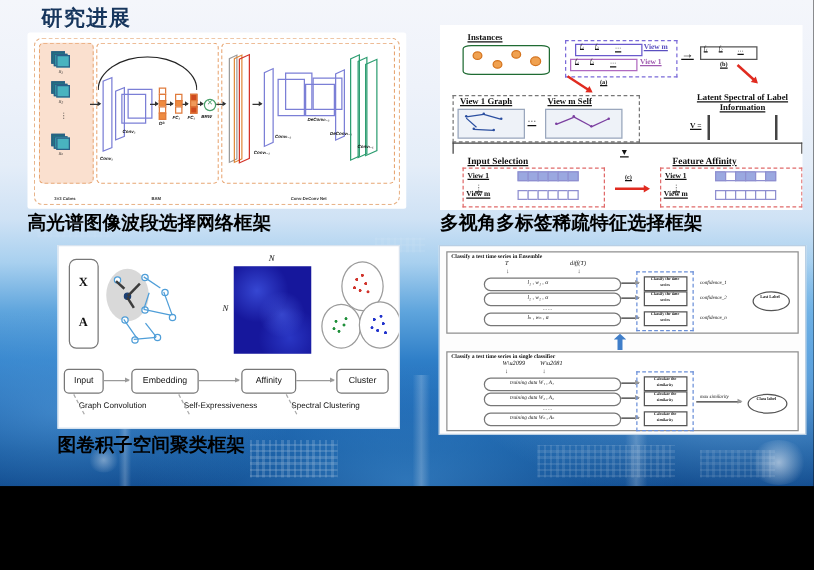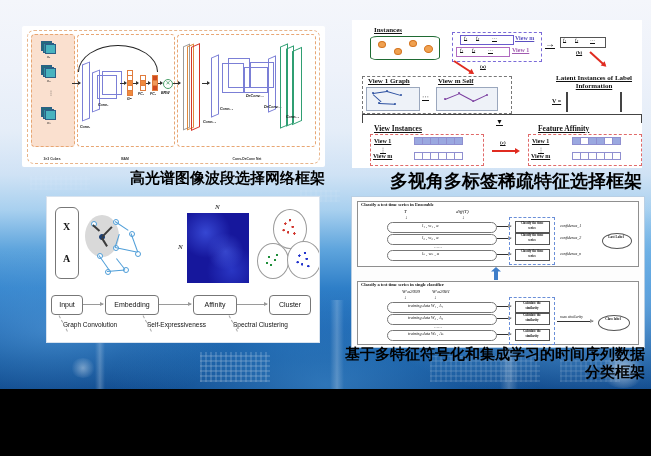--- a/index.html
+++ b/index.html
@@ -27,24 +27,24 @@
   .title{position:absolute;left:33px;top:3px;font-size:17px;font-weight:bold;color:#17365d;
     letter-spacing:1px;text-shadow:0 1px 0 rgba(255,255,255,.75);
     font-family:"DejaVu Sans","Liberation Sans",sans-serif;}
 
   .fig{position:absolute;background:#fff;overflow:hidden;}
   .fig.tl{left:22px;top:26px;width:303px;height:141px;border-radius:2px;}
   .fig.tr{left:352px;top:20px;width:290px;height:148px;}
   .fig.bl{left:46px;top:196px;width:272px;height:145px;border:1px solid #d8e3ef;}
   .fig.br{left:351px;top:196px;width:292px;height:150px;border:1px solid #b9cfe4;background:#fdfdfd;}
 
-  .cap{position:absolute;text-align:right;font-weight:bold;color:#000;
+  .cap{position:absolute;text-align:left;font-weight:bold;color:#000;
     font-family:"DejaVu Sans","Liberation Sans",sans-serif;line-height:1.18;}
   .cap.c1{left:22px;top:170px;width:303px;font-size:15px;}
-  .cap.c2{left:352px;top:170px;width:290px;font-size:18px;}
+  .cap.c2{left:352px;top:170px;width:290px;font-size:15px;}
   .cap.c3{left:46px;top:348px;width:272px;font-size:15px;}
   .cap.c4{left:345px;top:346px;width:300px;font-size:15px;}
 
   
   .tlwrap{position:absolute;inset:4px 5px 3px 5px;border:1px dashed #e8b48a;border-radius:7px;}
   .sec{position:absolute;top:3px;bottom:16px;border:1px dashed #e8a673;border-radius:4px;}
   .sec.s1{left:3px;width:42px;background:#fae0cf;}
   .sec.s2{left:49px;width:96px;}
   .sec.s3{left:149px;right:3px;}
   .seclab{position:absolute;bottom:2px;font-size:3.4px;color:#333;text-align:center;font-weight:bold;}
@@ -112,20 +112,21 @@
   <div class="tex" style="left:300px;top:190px;width:40px;height:12px;opacity:.18;"></div>
   <div class="tex" style="left:30px;top:176px;width:60px;height:14px;opacity:.12;"></div>
   <div class="tex" style="left:560px;top:360px;width:60px;height:22px;opacity:.30;"></div>
   <div class="vbar" style="left:95px;top:300px;width:10px;height:89px;"></div>
   <div class="vbar" style="left:330px;top:300px;width:14px;height:89px;"></div>
   <div class="vbar" style="left:500px;top:330px;width:18px;height:59px;"></div>
   <div class="glow" style="left:600px;top:352px;width:46px;height:36px;opacity:.65;"></div>
   <div class="glow" style="left:70px;top:358px;width:26px;height:20px;opacity:.45;"></div>
   <div class="glow" style="left:430px;top:310px;width:30px;height:22px;opacity:.30;"></div>
 
+  <div class="title">研究进展</div>
 
   <div class="fig tl">
     <div class="tlwrap">
       <div class="sec s1"></div>
       <div class="sec s2"></div>
       <div class="sec s3"></div>
 
       <div class="cube" style="left:13px;top:10px;">
           <i></i>
           <i></i>
@@ -253,28 +254,28 @@
     <div class="t" style="left:86px;top:57px;font-size:7px;font-weight:bold;">View m Self</div>
     <div class="gbx" style="left:84px;top:67px;width:60px;height:22px;"></div>
     <div class="gnode" style="left:92px;top:78px;background:#7b3fa0;"></div>
     <div class="gnode" style="left:106px;top:72px;background:#7b3fa0;"></div>
     <div class="gnode" style="left:120px;top:80px;background:#7b3fa0;"></div>
     <div class="gnode" style="left:134px;top:74px;background:#7b3fa0;"></div>
     <div class="ge" style="left:93px;top:79px;width:15px;background:#7b3fa0;transform:rotate(-22deg);"></div>
     <div class="ge" style="left:107px;top:73px;width:15px;background:#7b3fa0;transform:rotate(28deg);"></div>
     <div class="ge" style="left:121px;top:81px;width:15px;background:#7b3fa0;transform:rotate(-25deg);"></div>
 
-    <div class="t" style="left:196px;top:54px;width:92px;font-size:7px;font-weight:bold;text-align:center;line-height:1.15;">Latent Instances of Label Information</div>
+    <div class="t" style="left:196px;top:54px;width:92px;font-size:7px;font-weight:bold;text-align:center;line-height:1.15;">Latent Spectral of Label Information</div>
     <div class="t" style="left:200px;top:78px;font-size:6px;font-weight:bold;">V =</div>
     <div class="bx" style="left:214px;top:72px;width:52px;height:20px;border-color:#444;border-left-width:2px;border-right-width:2px;border-top:none;border-bottom:none;"></div>
 
     <div class="t" style="left:10px;top:94px;width:278px;height:8px;border-top:1px solid #444;border-left:1px solid #444;border-right:1px solid #444;"></div>
     <div class="t" style="left:144px;top:98px;font-size:7px;">▼</div>
 
-    <div class="t" style="left:22px;top:104px;font-size:7.5px;font-weight:bold;">View Instances</div>
+    <div class="t" style="left:22px;top:104px;font-size:7.5px;font-weight:bold;">Input Selection</div>
     <div class="dbxr" style="left:18px;top:114px;width:112px;height:30px;"></div>
     <div class="t" style="left:22px;top:118px;font-size:6px;font-weight:bold;">View 1</div>
     <div class="cell on" style="left:62px;top:117px;"></div>
     <div class="cell on" style="left:70px;top:117px;"></div>
     <div class="cell on" style="left:78px;top:117px;"></div>
     <div class="cell on" style="left:86px;top:117px;"></div>
     <div class="cell on" style="left:94px;top:117px;"></div>
     <div class="cell on" style="left:102px;top:117px;"></div>
     <div class="t" style="left:28px;top:126px;font-size:6px;">⋮</div>
     <div class="t" style="left:21px;top:133px;font-size:6px;font-weight:bold;">View m</div>
@@ -359,20 +360,21 @@
     <div class="garw" style="left:190px;top:107px;width:30px;"></div>
     <div class="rbox" style="left:222px;top:98px;width:40px;height:18px;line-height:18px;">Cluster</div>
 
     <div class="slbl" style="left:16px;top:124px;">Graph Convolution</div>
     <div class="slbl" style="left:100px;top:124px;">Self-Expressiveness</div>
     <div class="slbl" style="left:186px;top:124px;">Spectral Clustering</div>
     <div class="ge" style="left:12px;top:118px;width:18px;height:0;border-top:1px dashed #aaa;background:none;transform:rotate(62deg);"></div>
     <div class="ge" style="left:96px;top:118px;width:18px;height:0;border-top:1px dashed #aaa;background:none;transform:rotate(62deg);"></div>
     <div class="ge" style="left:182px;top:118px;width:18px;height:0;border-top:1px dashed #aaa;background:none;transform:rotate(62deg);"></div>
   </div>
+  <div class="cap c3">图卷积子空间聚类框架</div>
 
   <div class="fig br">
 
     <div class="panel" style="left:5px;top:4px;width:280px;height:64px;"></div>
     <div class="mt" style="left:9px;top:5px;font-size:4.5px;font-weight:bold;">Classify a test time series in Ensemble</div>
     <div class="mt" style="left:52px;top:12px;font-size:5px;font-style:italic;">T</div>
     <div class="mt" style="left:104px;top:12px;font-size:5px;font-style:italic;">diff(T)</div>
     <div class="mt" style="left:53px;top:18px;font-size:5px;">↓</div>
     <div class="mt" style="left:110px;top:18px;font-size:5px;">↓</div>
 
@@ -429,17 +431,16 @@
     <div class="sbx" style="left:163px;top:116px;width:33px;height:10px;"></div>
     <div class="mt" style="left:165px;top:116px;width:30px;font-size:3.2px;font-weight:bold;text-align:center;line-height:1.5;">Calculate the similarity</div>
     <div class="sbx" style="left:163px;top:132px;width:33px;height:10px;"></div>
     <div class="mt" style="left:165px;top:132px;width:30px;font-size:3.2px;font-weight:bold;text-align:center;line-height:1.5;">Calculate the similarity</div>
 
     <div class="garw" style="left:205px;top:124px;width:36px;background:#333;"></div>
     <div class="mt" style="left:208px;top:117px;font-size:4px;font-style:italic;">max similarity</div>
     <div class="ell" style="left:246px;top:118px;width:30px;height:14px;"></div>
     <div class="mt" style="left:248px;top:120px;width:26px;font-size:3.4px;font-weight:bold;text-align:center;line-height:1.4;">Class label</div>
   </div>
-  <div class="cap c4">基于多特征符号化和集成学习的时间序列数据分类框架</div>
 
 </div>
 
 <div class="black"></div>
 
 </body></html>

